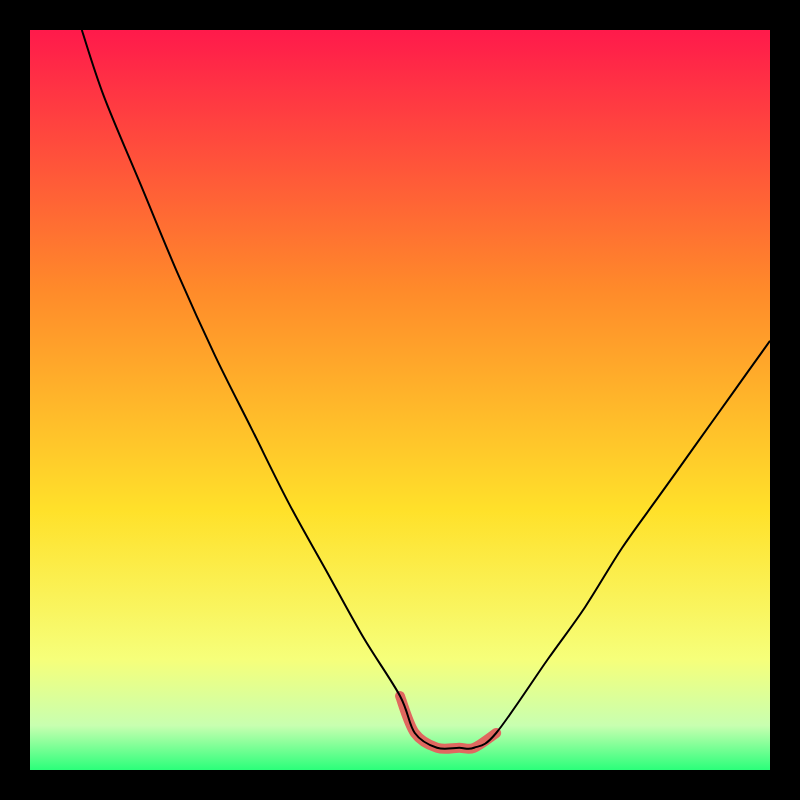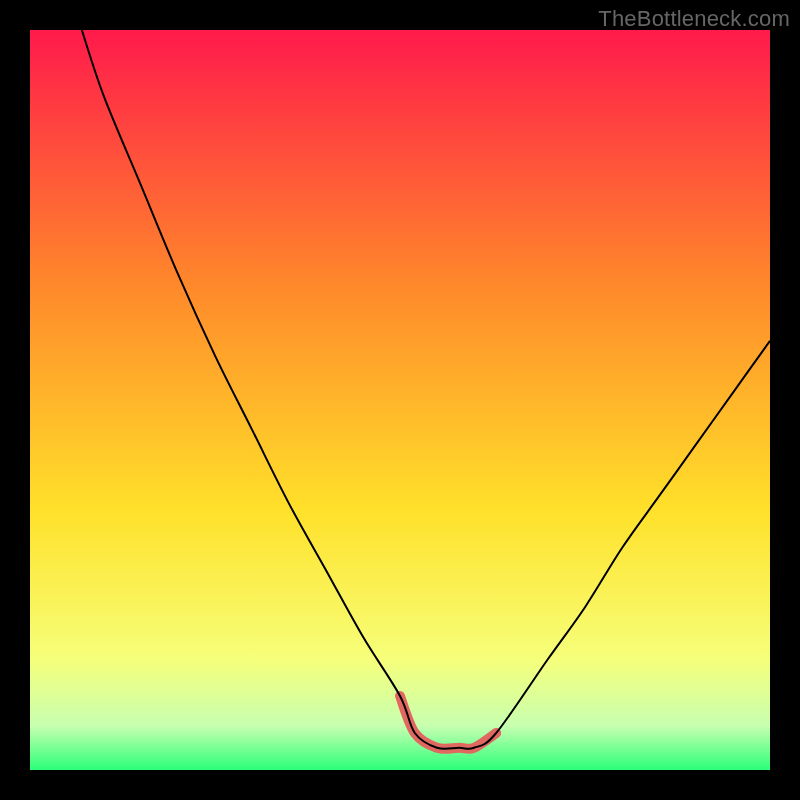--- a/index.html
+++ b/index.html
@@ -55,21 +55,20 @@
     stroke-width: 10;
     stroke-linecap: round;
     stroke-linejoin: round;
   }
 </style>
 </head>
 <body>
 
 <div class="stage">
 
-  <div class="watermark">TheBottleneck.com</div>
 
   <div class="plot">
 
     <svg class="curve" viewBox="0 0 740 740" preserveAspectRatio="none">
       <defs>
         <linearGradient id="bg-grad" x1="0" y1="0" x2="0" y2="1">
           <stop offset="0%" stop-color="#ff1a4b"></stop>
           <stop offset="35%" stop-color="#ff8a2a"></stop>
           <stop offset="65%" stop-color="#ffe12a"></stop>
           <stop offset="85%" stop-color="#f6ff7a"></stop>

